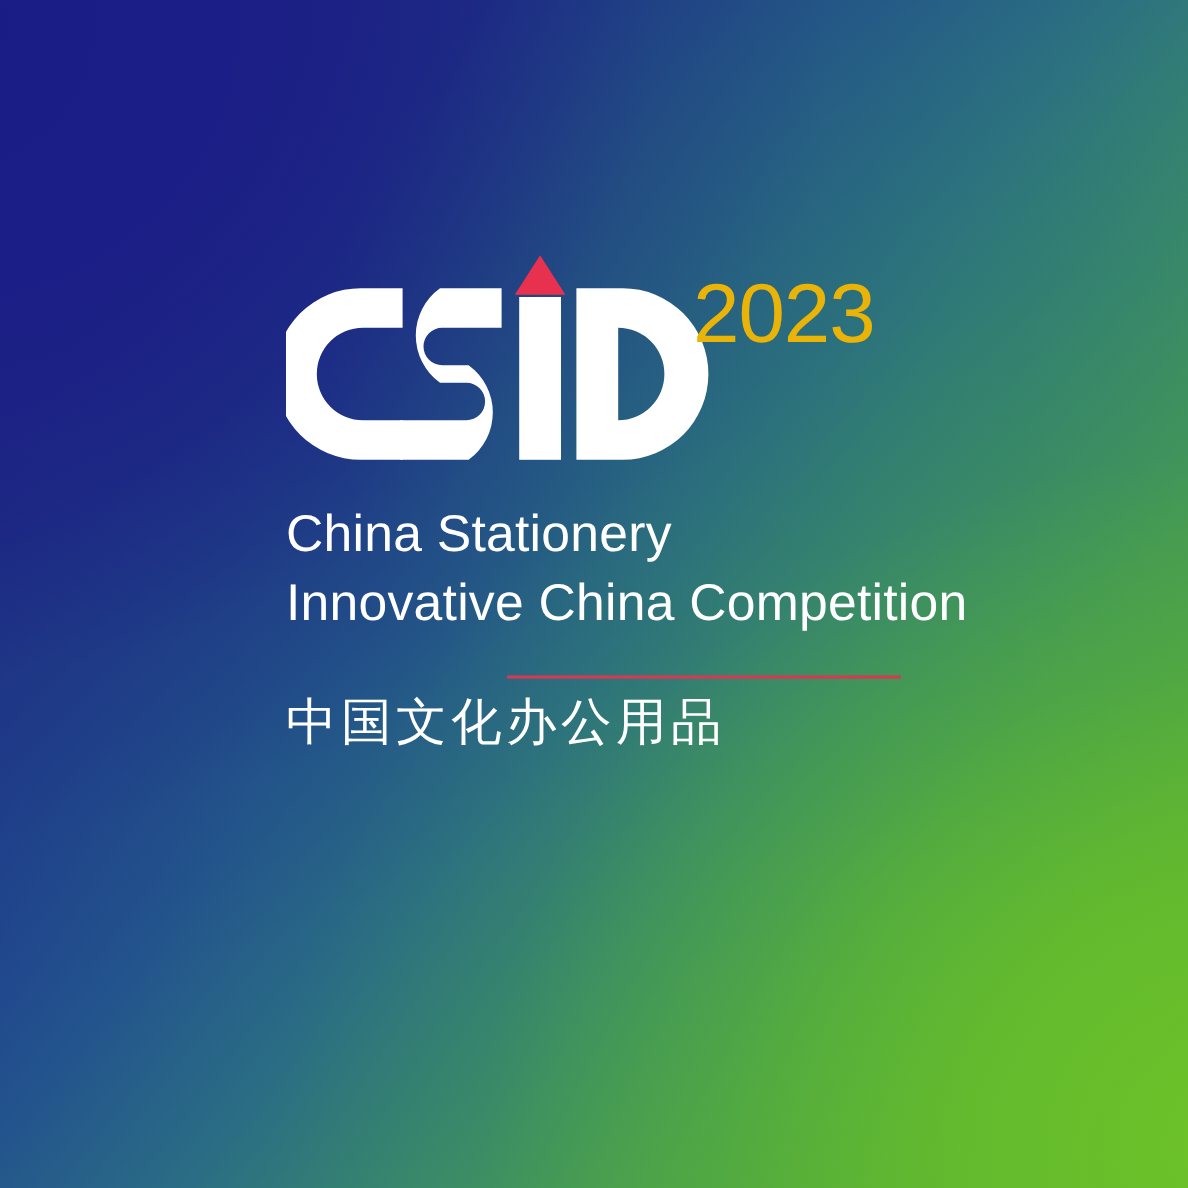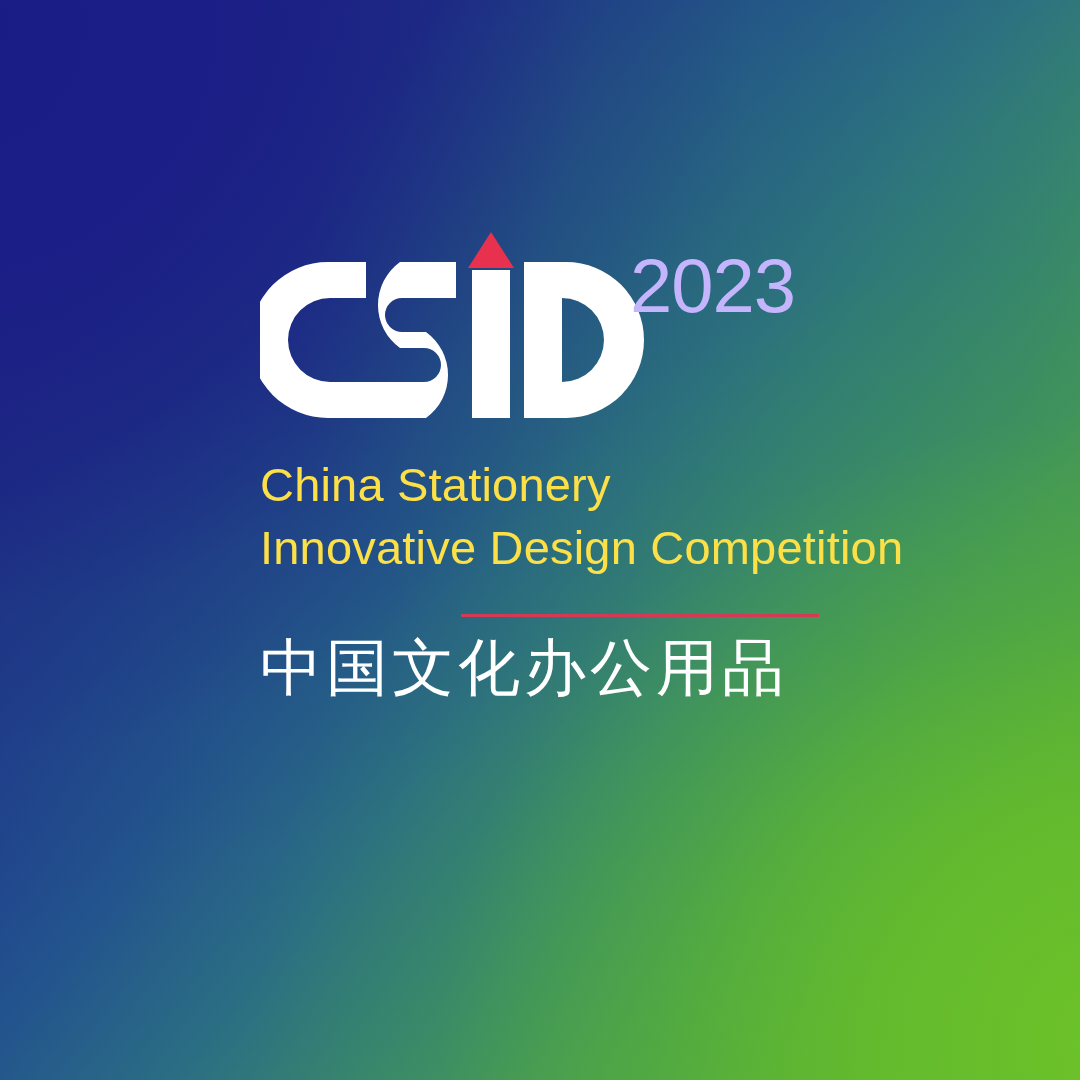--- a/index.html
+++ b/index.html
@@ -90,49 +90,49 @@
     top: 0;
     display: block;
   }
   .year {
     position: absolute;
     left: 370px;
     top: 16px;
     font-size: 76px;
     font-weight: 400;
     letter-spacing: -1px;
-    color: #c4b5fd;
+    color: #eab308;
     line-height: 1;
   }
 
   
   .subtitle {
     margin-top: 22px;
-    color: #fde047;
+    color: #ffffff;
     font-size: 47px;
     font-weight: 400;
     line-height: 1.34;
     letter-spacing: 0.2px;
     white-space: nowrap;
   }
   .subtitle-line { display: block; }
 
   
   .divider {
     margin-top: 34px;
     width: 358px;
     height: 3px;
     background: #d33a53;
     border: 0;
   }
 
   
   .cn-title {
     color: #ffffff;
-    font-size: 62px;
+    font-size: 46px;
     font-weight: 500;
     line-height: 1.38;
     letter-spacing: 4px;
     white-space: nowrap;
   }
   .cn-line { display: block; }
 </style>
 </head>
 <body>
 
@@ -187,21 +187,21 @@
           M 302 66
           L 302 150
           A 42 42 0 0 0 302 66
           Z"></path>
       </svg>
       <span class="year">2023</span>
     </div>
 
     <div class="subtitle">
       <span class="subtitle-line">China Stationery</span>
-      <span class="subtitle-line">Innovative Design Competition</span>
+      <span class="subtitle-line">Innovative China Competition</span>
     </div>
 
     <hr class="divider">
 
     <div class="cn-title">
       <span class="cn-line">中国文化办公用品</span>
     </div>
 
   </div>
 </div>

